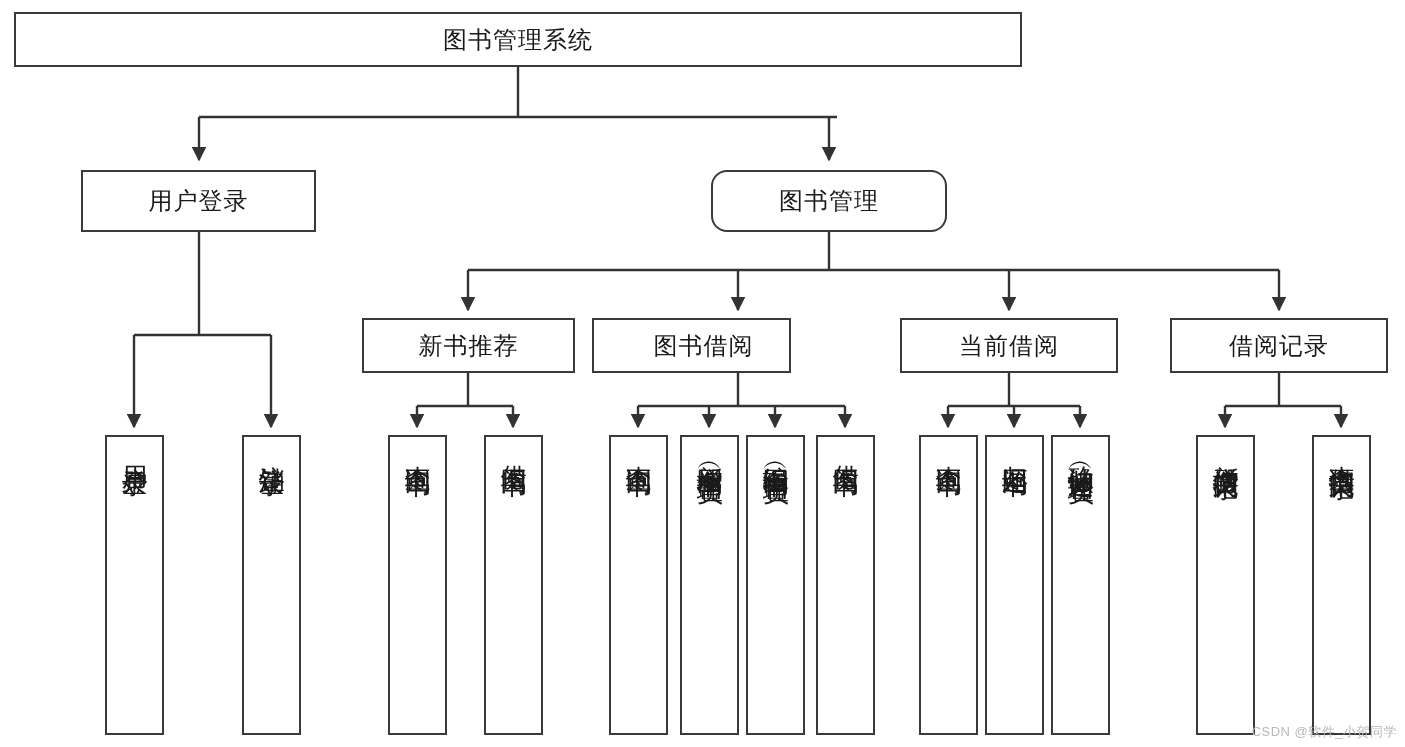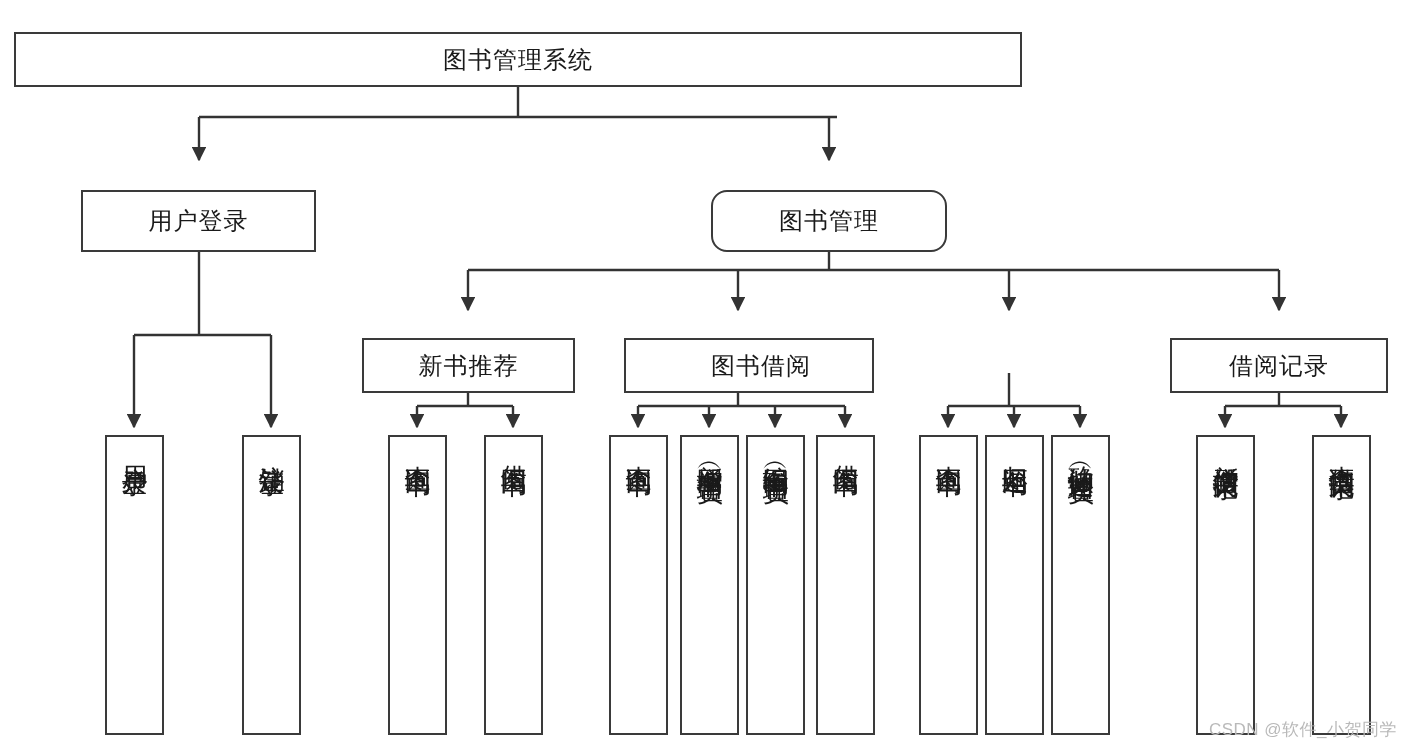--- a/index.html
+++ b/index.html
@@ -11,29 +11,29 @@
   }
   #stage{position:absolute;left:0;top:0;width:1405px;height:747px;}
   svg#wires{position:absolute;left:0;top:0;width:1405px;height:747px;}
 
   .node{
     position:absolute;box-sizing:border-box;
     background:#ffffff;border:2px solid #3a3a3a;
     display:flex;align-items:center;justify-content:center;
     color:#1a1a1a;
   }
-  .node.h{font-size:24px;letter-spacing:1px;margin-top:20px;}
+  .node.h{font-size:24px;letter-spacing:1px;}
   .node.v{
     writing-mode:vertical-rl;text-orientation:upright;
     font-size:26px;line-height:1.06;letter-spacing:2px;
     padding:8px 0;justify-content:flex-start;align-items:center;
   }
   .watermark{
     position:absolute;right:8px;bottom:6px;
-    font-size:17px;color:#b9b9b9;white-space:nowrap;
+    font-size:13px;color:#b9b9b9;white-space:nowrap;
     letter-spacing:0.5px;pointer-events:none;
   }
 </style>
 </head>
 <body>
 
 <div id="stage">
 
   <svg id="wires" viewBox="0 0 1405 747" xmlns="http://www.w3.org/2000/svg">
     <defs>
@@ -92,22 +92,25 @@
   <div class="node h" style="left:81px;top:170px;width:235px;height:62px;">
     <span>用户登录</span>
   </div>
   <div class="node h" style="left:711px;top:170px;width:236px;height:62px;border-radius:16px;">
     <span>图书管理</span>
   </div>
 
   <div class="node h" style="left:362px;top:318px;width:213px;height:55px;justify-content:center;">
     <span>新书推荐</span>
   </div>
-  <div class="node h" style="left:624px;top:318px;width:250px;height:55px;padding-left:24px;">
+  <div class="node h" style="left:592px;top:318px;width:199px;height:55px;padding-left:24px;">
     <span>图书借阅</span>
+  </div>
+  <div class="node h" style="left:900px;top:318px;width:218px;height:55px;">
+    <span>当前借阅</span>
   </div>
   <div class="node h" style="left:1170px;top:318px;width:218px;height:55px;">
     <span>借阅记录</span>
   </div>
 
   <div class="node v" style="left:105px;top:435px;width:59px;height:300px;">
     <span>用户登录</span>
   </div>
   <div class="node v" style="left:242px;top:435px;width:59px;height:300px;">
     <span>注销登录</span>

